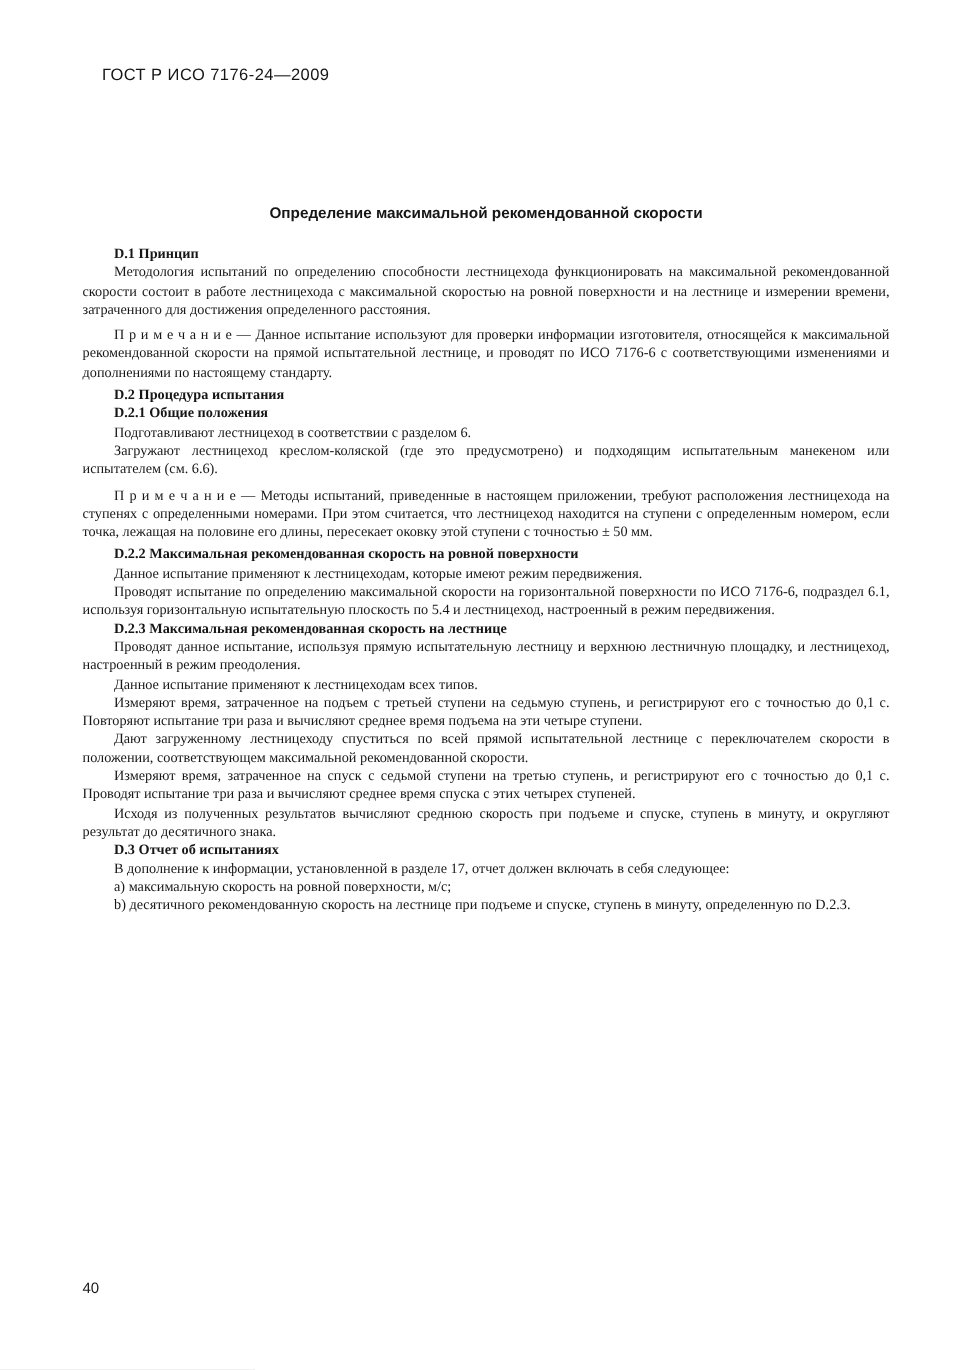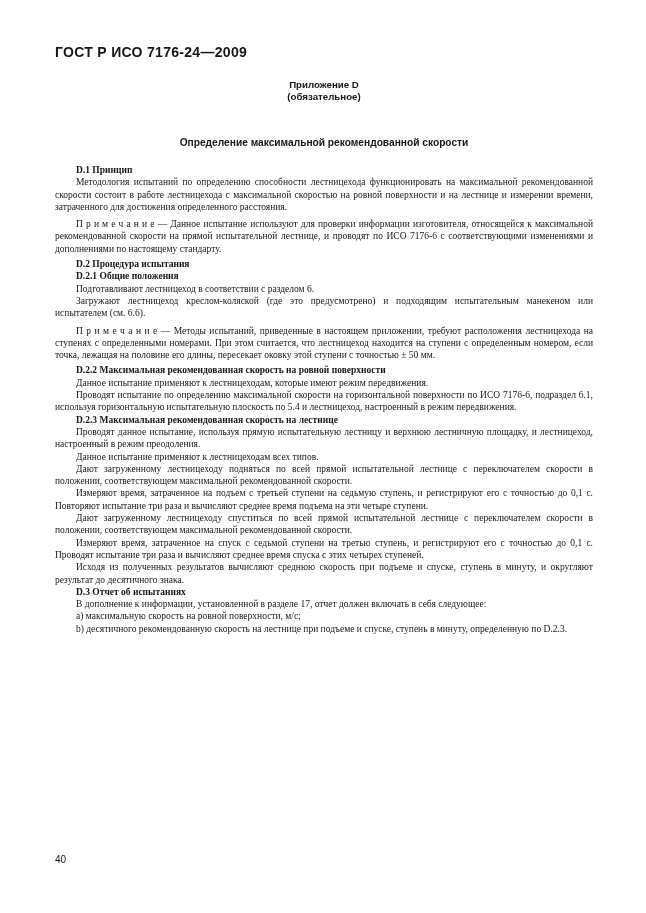--- a/index.html
+++ b/index.html
@@ -8,24 +8,24 @@
     width: 646px;
     height: 913px;
     margin: 0 auto;
     background: #ffffff;
     color: #161616;
     font-family: "Liberation Sans", "DejaVu Sans", sans-serif;
     overflow: hidden;
   }
   .doc-header {
     position: absolute;
-    left: 55px;
+    left: 68px;
     top: 44px;
-    font-size: 14px;
-    font-weight: bold;
+    font-size: 11px;
+    font-weight: normal;
     letter-spacing: 0.3px;
     white-space: nowrap;
   }
   .appendix-block {
     position: absolute;
     left: 55px;
     right: 53px;
     top: 79px;
     text-align: center;
     font-size: 9.7px;
@@ -70,43 +70,38 @@
     font-size: 10px;
   }
 </style>
 </head>
 <body>
 
 <div class="page">
 
   <div class="doc-header">ГОСТ Р ИСО 7176-24—2009</div>
 
-  <div class="appendix-block">
-    <div>Приложение D</div>
-    <div>(обязательное)</div>
-  </div>
 
   <div class="doc-title">Определение максимальной рекомендованной скорости</div>
 
   <div class="content">
     <p class="h">D.1 Принцип</p>
     <p>Методология испытаний по определению способности лестницехода функционировать на максимальной рекомендованной скорости состоит в работе лестницехода с максимальной скоростью на ровной поверхности и на лестнице и измерении времени, затраченного для достижения определенного расстояния.</p>
     <p class="note">П р и м е ч а н и е — Данное испытание используют для проверки информации изготовителя, относящейся к максимальной рекомендованной скорости на прямой испытательной лестнице, и проводят по ИСО 7176-6 с соответствующими изменениями и дополнениями по настоящему стандарту.</p>
     <p class="h">D.2 Процедура испытания</p>
     <p class="h">D.2.1 Общие положения</p>
     <p>Подготавливают лестницеход в соответствии с разделом 6.</p>
     <p>Загружают лестницеход креслом-коляской (где это предусмотрено) и подходящим испытательным манекеном или испытателем (см. 6.6).</p>
     <p class="note">П р и м е ч а н и е — Методы испытаний, приведенные в настоящем приложении, требуют расположения лестницехода на ступенях с определенными номерами. При этом считается, что лестницеход находится на ступени с определенным номером, если точка, лежащая на половине его длины, пересекает оковку этой ступени с точностью ± 50 мм.</p>
     <p class="h">D.2.2 Максимальная рекомендованная скорость на ровной поверхности</p>
     <p>Данное испытание применяют к лестницеходам, которые имеют режим передвижения.</p>
     <p>Проводят испытание по определению максимальной скорости на горизонтальной поверхности по ИСО 7176-6, подраздел 6.1, используя горизонтальную испытательную плоскость по 5.4 и лестницеход, настроенный в режим передвижения.</p>
     <p class="h">D.2.3 Максимальная рекомендованная скорость на лестнице</p>
     <p>Проводят данное испытание, используя прямую испытательную лестницу и верхнюю лестничную площадку, и лестницеход, настроенный в режим преодоления.</p>
     <p>Данное испытание применяют к лестницеходам всех типов.</p>
-    <p>Дают загруженному лестницеходу подняться по всей прямой испытательной лестнице с переключателем скорости в положении, соответствующем максимальной рекомендованной скорости.</p>
     <p>Измеряют время, затраченное на подъем с третьей ступени на седьмую ступень, и регистрируют его с точностью до 0,1 с. Повторяют испытание три раза и вычисляют среднее время подъема на эти четыре ступени.</p>
     <p>Дают загруженному лестницеходу спуститься по всей прямой испытательной лестнице с переключателем скорости в положении, соответствующем максимальной рекомендованной скорости.</p>
     <p>Измеряют время, затраченное на спуск с седьмой ступени на третью ступень, и регистрируют его с точностью до 0,1 с. Проводят испытание три раза и вычисляют среднее время спуска с этих четырех ступеней.</p>
     <p>Исходя из полученных результатов вычисляют среднюю скорость при подъеме и спуске, ступень в минуту, и округляют результат до десятичного знака.</p>
     <p class="h">D.3 Отчет об испытаниях</p>
     <p>В дополнение к информации, установленной в разделе 17, отчет должен включать в себя следующее:</p>
     <p>a) максимальную скорость на ровной поверхности, м/с;</p>
     <p>b) десятичного рекомендованную скорость на лестнице при подъеме и спуске, ступень в минуту, определенную по D.2.3.</p>
   </div>
 

